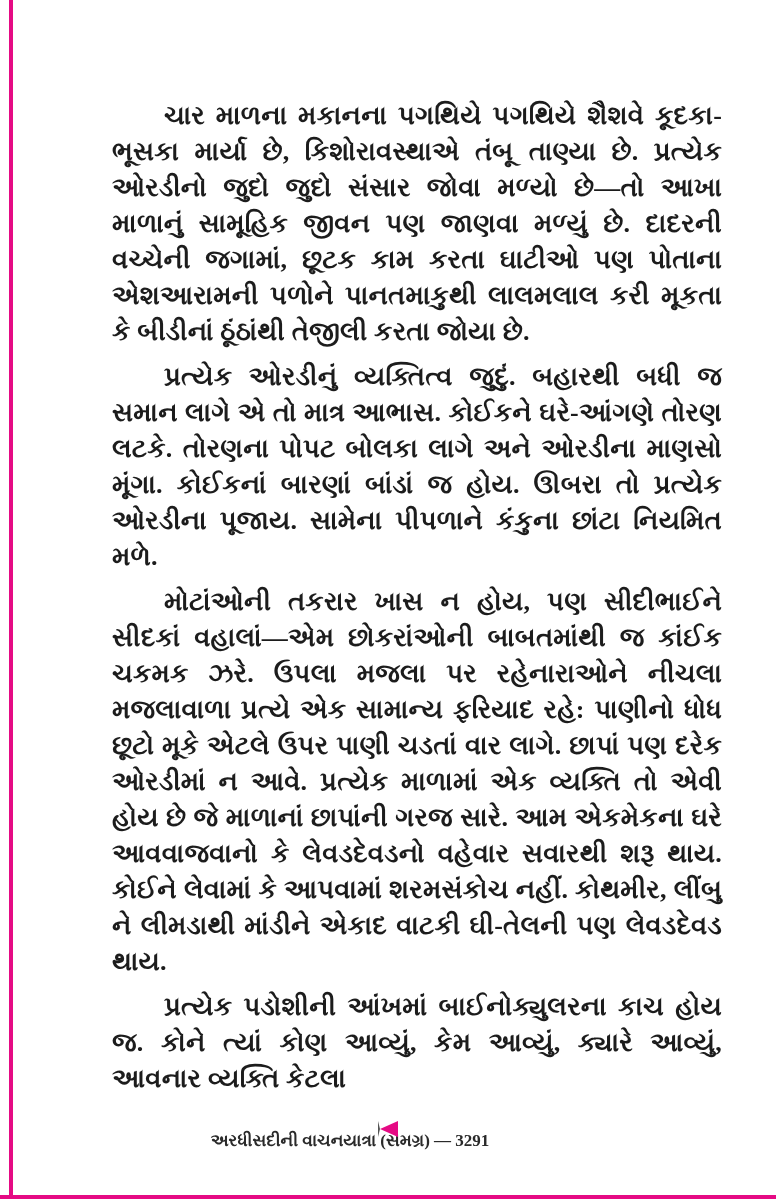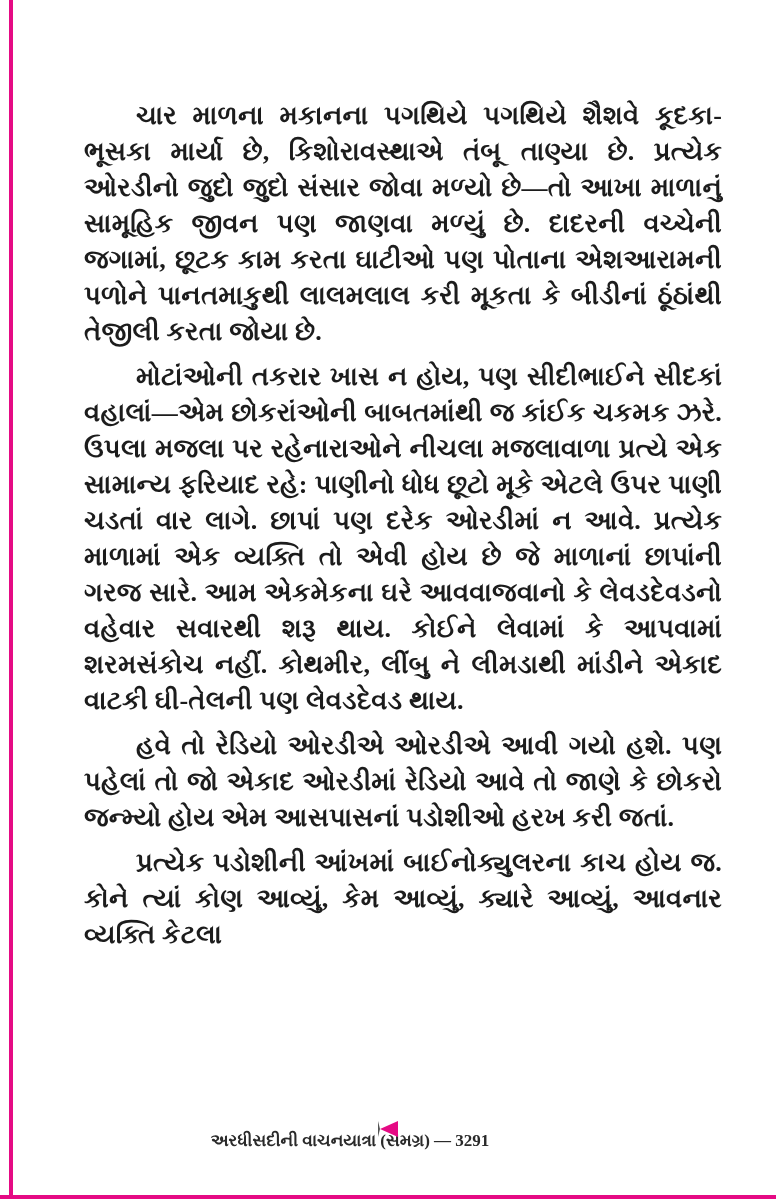--- a/index.html
+++ b/index.html
@@ -31,21 +31,21 @@
     left: 84px; top: 98px;
     width: 638px;
     color: #1c1c1c;
     font-size: 26px;
     font-weight: bold;
     line-height: 36px;
     text-align: justify;
     letter-spacing: 0.2px;
   }
   .text-block p { margin: 0 0 9px 0; }
-  .text-block p.indent { text-indent: 52px; }
+  .text-block p.indent { text-indent: 52px; margin-left: 28px; }
   
   .footer {
     position: absolute;
     top: 1130px; left: 0;
     width: 700px;
     text-align: center;
     color: #2a2a2a;
     font-size: 17px;
     font-weight: bold;
     line-height: 22px;
@@ -66,22 +66,22 @@
 </head>
 <body>
 
 <div class="page">
 
   <div class="border-left" style="background: rgb(229, 10, 132);"></div>
   <div class="border-bottom" style="background: rgb(229, 10, 132);"></div>
 
   <div class="text-block">
     <p class="indent">ચાર માળના મકાનના પગથિયે પગથિયે શૈશવે કૂદકા-ભૂસકા માર્યા છે, કિશોરાવસ્થાએ તંબૂ તાણ્યા છે. પ્રત્યેક ઓરડીનો જુદો જુદો સંસાર જોવા મળ્યો છે—તો આખા માળાનું સામૂહિક જીવન પણ જાણવા મળ્યું છે. દાદરની વચ્ચેની જગામાં, છૂટક કામ કરતા ઘાટીઓ પણ પોતાના એશઆરામની પળોને પાનતમાકુથી લાલમલાલ કરી મૂકતા કે બીડીનાં ઠૂંઠાંથી તેજીલી કરતા જોયા છે.</p>
+    <p class="indent">પ્રત્યેક ઓરડીનું વ્યક્તિત્વ જુદું. બહારથી બધી જ સમાન લાગે એ તો માત્ર આભાસ. કોઈકને ઘરે-આંગણે તોરણ લટકે. તોરણના પોપટ બોલકા લાગે અને ઓરડીના માણસો મૂંગા. કોઈકનાં બારણાં બાંડાં જ હોય. ઊબરા તો પ્રત્યેક ઓરડીના પૂજાય. સામેના પીપળાને કંકુના છાંટા નિયમિત મળે.</p>
     <p class="indent">મોટાંઓની તકરાર ખાસ ન હોય, પણ સીદીભાઈને સીદકાં વહાલાં—એમ છોકરાંઓની બાબતમાંથી જ કાંઈક ચકમક ઝરે. ઉપલા મજલા પર રહેનારાઓને નીચલા મજલાવાળા પ્રત્યે એક સામાન્ય ફરિયાદ રહે: પાણીનો ધોધ છૂટો મૂકે એટલે ઉપર પાણી ચડતાં વાર લાગે. છાપાં પણ દરેક ઓરડીમાં ન આવે. પ્રત્યેક માળામાં એક વ્યક્તિ તો એવી હોય છે જે માળાનાં છાપાંની ગરજ સારે. આમ એકમેકના ઘરે આવવાજવાનો કે લેવડદેવડનો વહેવાર સવારથી શરૂ થાય. કોઈને લેવામાં કે આપવામાં શરમસંકોચ નહીં. કોથમીર, લીંબુ ને લીમડાથી માંડીને એકાદ વાટકી ઘી-તેલની પણ લેવડદેવડ થાય.</p>
-    <p class="indent">હવે તો રેડિયો ઓરડીએ ઓરડીએ આવી ગયો હશે. પણ પહેલાં તો જો એકાદ ઓરડીમાં રેડિયો આવે તો જાણે કે છોકરો જન્મ્યો હોય એમ આસપાસનાં પડોશીઓ હરખ કરી જતાં.</p>
     <p class="indent">પ્રત્યેક પડોશીની આંખમાં બાઈનોક્યુલરના કાચ હોય જ. કોને ત્યાં કોણ આવ્યું, કેમ આવ્યું, ક્યારે આવ્યું, આવનાર વ્યક્તિ કેટલા</p>
   </div>
 
   <div class="footer">અરધીસદીની વાચનયાત્રા (સમગ્ર) — 3291</div>
 
   <button class="nav-prev" aria-label="previous page" style="border-right-color: rgb(229, 10, 132);"></button>
 
 </div>
 
 </body></html>

